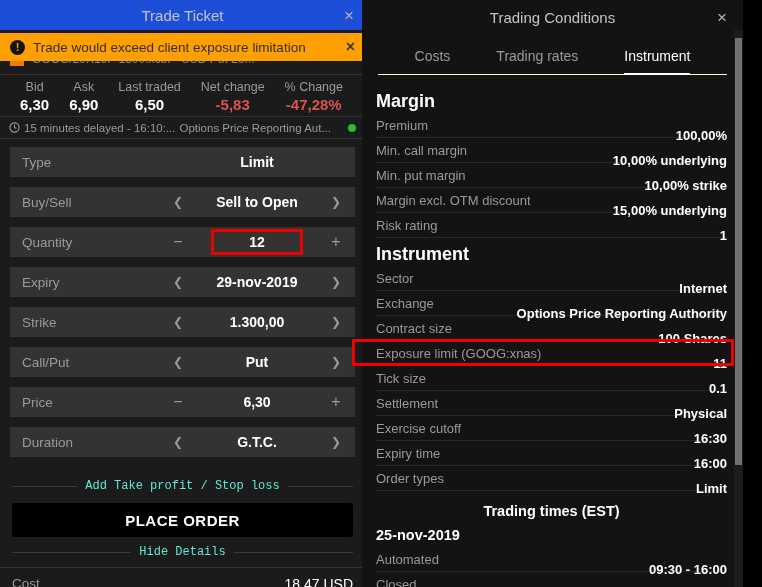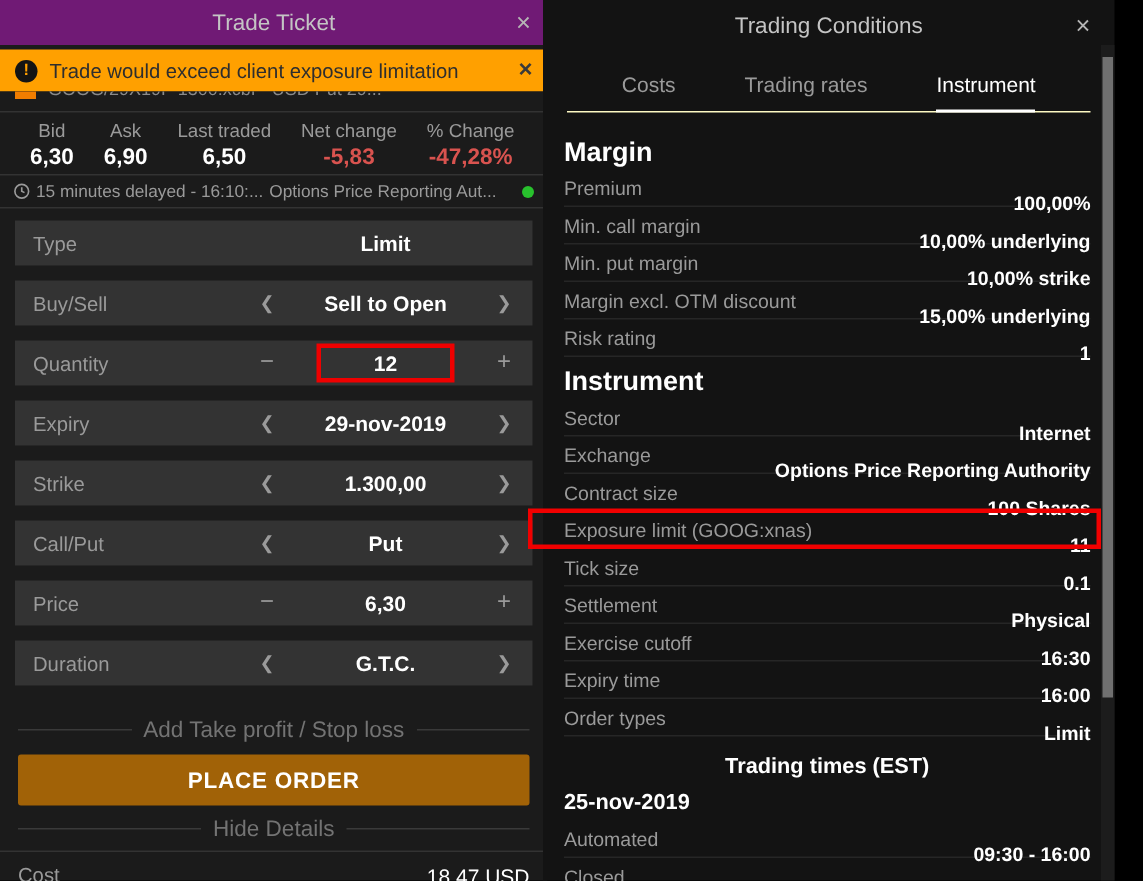--- a/index.html
+++ b/index.html
@@ -2,21 +2,21 @@
 <html><head>
 <meta charset="utf-8">
 <style>
   * { margin:0; padding:0; box-sizing:border-box; }
   html,body { width:762px; height:587px; background:#000; overflow:hidden;
               font-family:"Liberation Sans", sans-serif; }
 
   
   .left-panel { position:absolute; left:0; top:0; width:365px; height:587px;
                 background:#1b1b1b; color:#c8c8c8; }
-  .lp-header { position:relative; height:30px; background:#701a75;
+  .lp-header { position:relative; height:30px; background:#1d4ed8;
                display:flex; align-items:center; justify-content:center; }
   .lp-title { font-size:15px; color:#c4c4c4; }
   .close-x { position:absolute; right:11px; top:50%; transform:translateY(-50%);
              color:#b5b5b5; font-size:17px; line-height:1; cursor:pointer; }
   .banner { margin-top:3px; height:28px; background:#ffa000; display:flex;
             align-items:center; padding:0 10px; gap:8px; }
   .warn-icon { width:15px; height:15px; border-radius:50%; background:#141414;
                color:#ffa000; font-weight:bold; font-size:11px; display:flex;
                align-items:center; justify-content:center; flex:0 0 auto; }
   .banner-text { flex:1; color:#2e2e2e; font-size:13.5px; }
@@ -40,22 +40,22 @@
   .flabel { flex:1; color:#9a9a9a; font-size:13.5px; }
   .fctrl { width:172px; display:flex; align-items:center; justify-content:space-between; }
   .chev { color:#9a9a9a; font-size:12px; cursor:pointer; width:14px; text-align:center; }
   .chev.hidden { visibility:hidden; }
   .step { color:#9a9a9a; font-size:16px; cursor:pointer; width:14px; text-align:center; }
   .fvalue { color:#fff; font-size:14px; font-weight:bold; text-align:center; flex:1; }
   .qty-box { border:3px solid #ef0000; width:92px; margin:0 8px; padding:2px 0;
              text-align:center; color:#fff; font-size:14px; font-weight:bold; background:#333; }
   .link-row { display:flex; align-items:center; gap:8px; padding:0 12px; margin-top:6px; height:18px; }
   .link-row .line { flex:1; height:1px; background:#3a3a3a; }
-  .blue-link { color:#737373; font-size:15px; cursor:pointer; white-space:nowrap; }
-  .place-order { margin:8px 12px 0 12px; height:34px; background:#a16207; color:#fff;
+  .blue-link { color:#5eead4; font-size:12px; cursor:pointer; white-space:nowrap;font-family:Liberation Mono, monospace; }
+  .place-order { margin:8px 12px 0 12px; height:34px; background:#000000; color:#fff;
                  font-size:15px; font-weight:bold; letter-spacing:.5px; display:flex;
                  align-items:center; justify-content:center; cursor:pointer; border-radius:2px; }
   .cost-row { margin-top:6px; border-top:1px solid #333; padding:8px 12px; display:flex; }
   .cost-label { color:#9a9a9a; font-size:13.5px; }
   .cost-value { margin-left:auto; color:#fff; font-size:14px; font-weight:normal; }
 
   
   .gap { position:absolute; left:365px; top:0; width:16px; height:587px; background:#060606; }
   .gap-thumb { position:absolute; left:4px; top:90px; width:8px; height:310px; background:#6f6f6f; }
 

